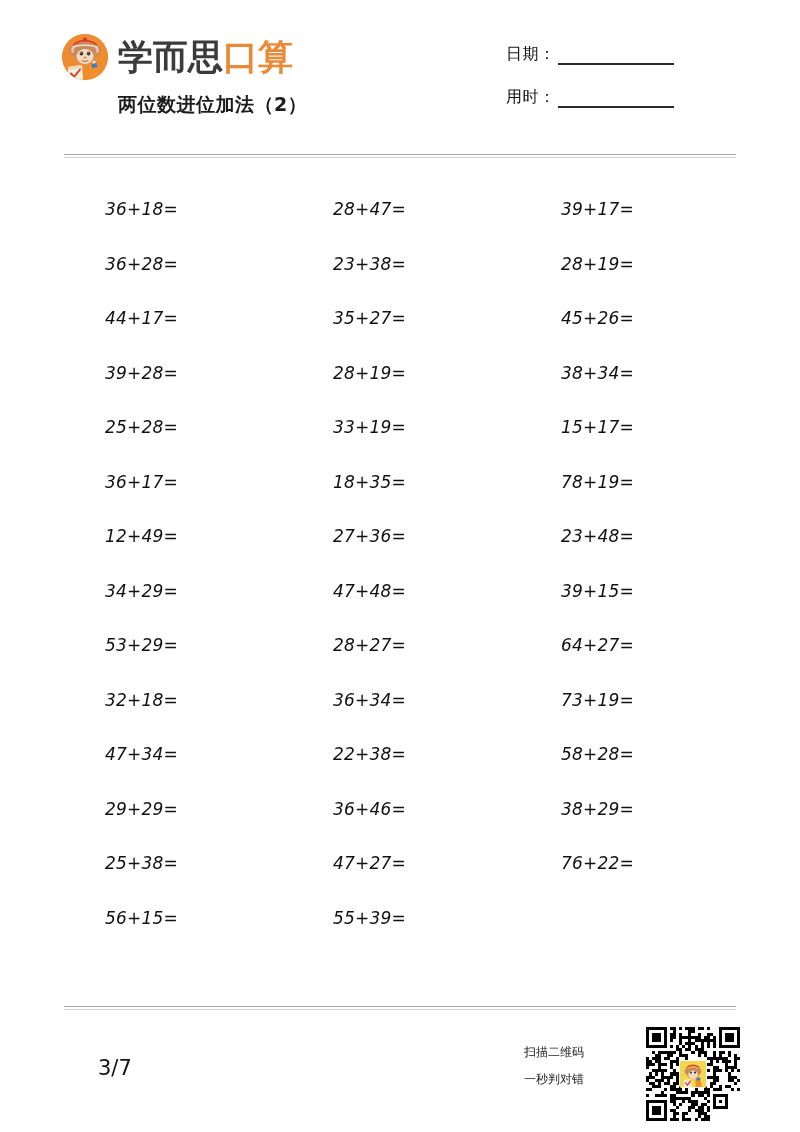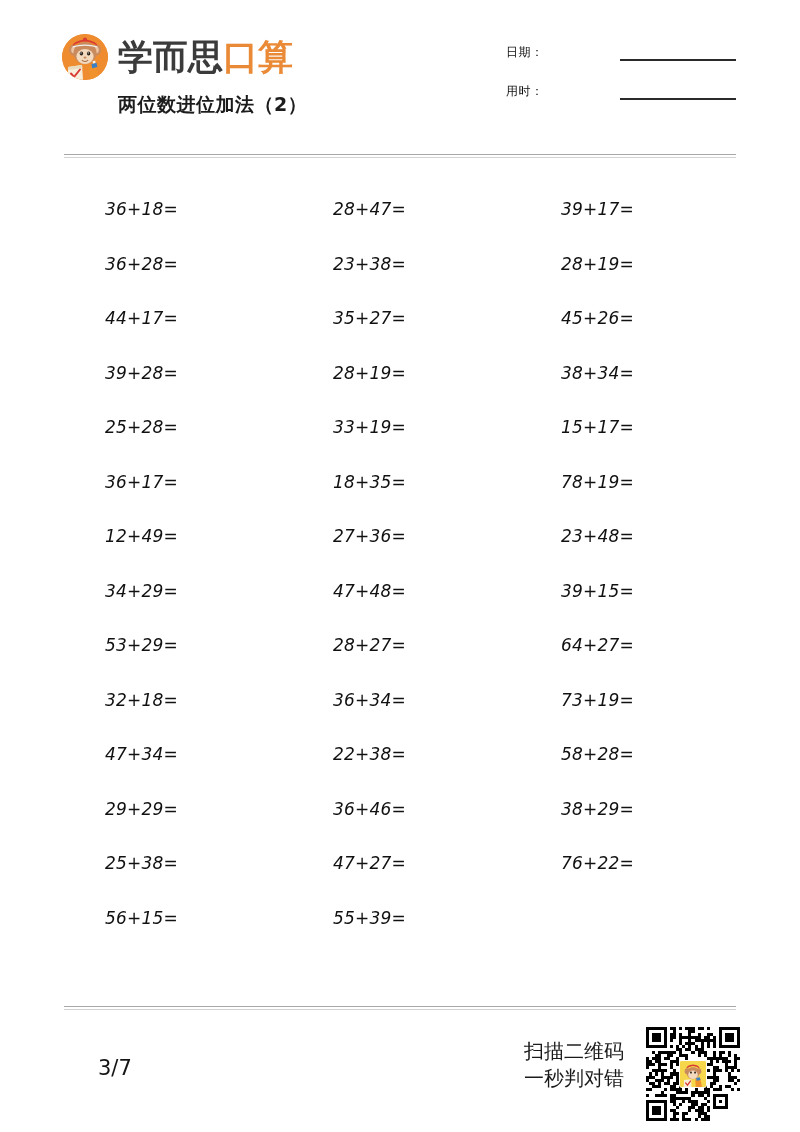--- a/index.html
+++ b/index.html
@@ -72,23 +72,23 @@
 
   .meta-block {
     position: absolute;
     right: 64px;
     top: 44px;
     width: 230px;
   }
   .meta-line {
     display: flex;
     align-items: flex-end;
-    justify-content: space-between;
-    font-family: "DejaVu Sans", "Liberation Sans", sans-serif;
-    font-size: 12px;
+    justify-content: flex-start;
+    font-family: "DejaVu Sans", "Liberation Sans", sans-serif;
+    font-size: 16px;
     color: #111111;
     margin-bottom: 22px;
     white-space: nowrap;
   }
   .meta-label { letter-spacing: 0.5px; }
   .meta-rule {
     display: inline-block;
     width: 116px;
     border-bottom: 2px solid #2a2a2a;
     height: 13px;
@@ -145,22 +145,22 @@
     left: 98px;
     top: 1056px;
     font-family: "DejaVu Sans", "Liberation Sans", sans-serif;
     font-size: 21px;
     color: #141414;
   }
   .scan-text {
     position: absolute;
     left: 524px;
     top: 1039px;
-    font-family: Liberation Mono, monospace;
-    font-size: 20px;
+    font-family: Liberation Serif, serif;
+    font-size: 12px;
     color: #1a1a1a;
     line-height: 27px;
     text-align: center;
     white-space: nowrap;
   }
   .qr-wrap {
     position: absolute;
     left: 646px;
     top: 1027px;
     width: 94px;

